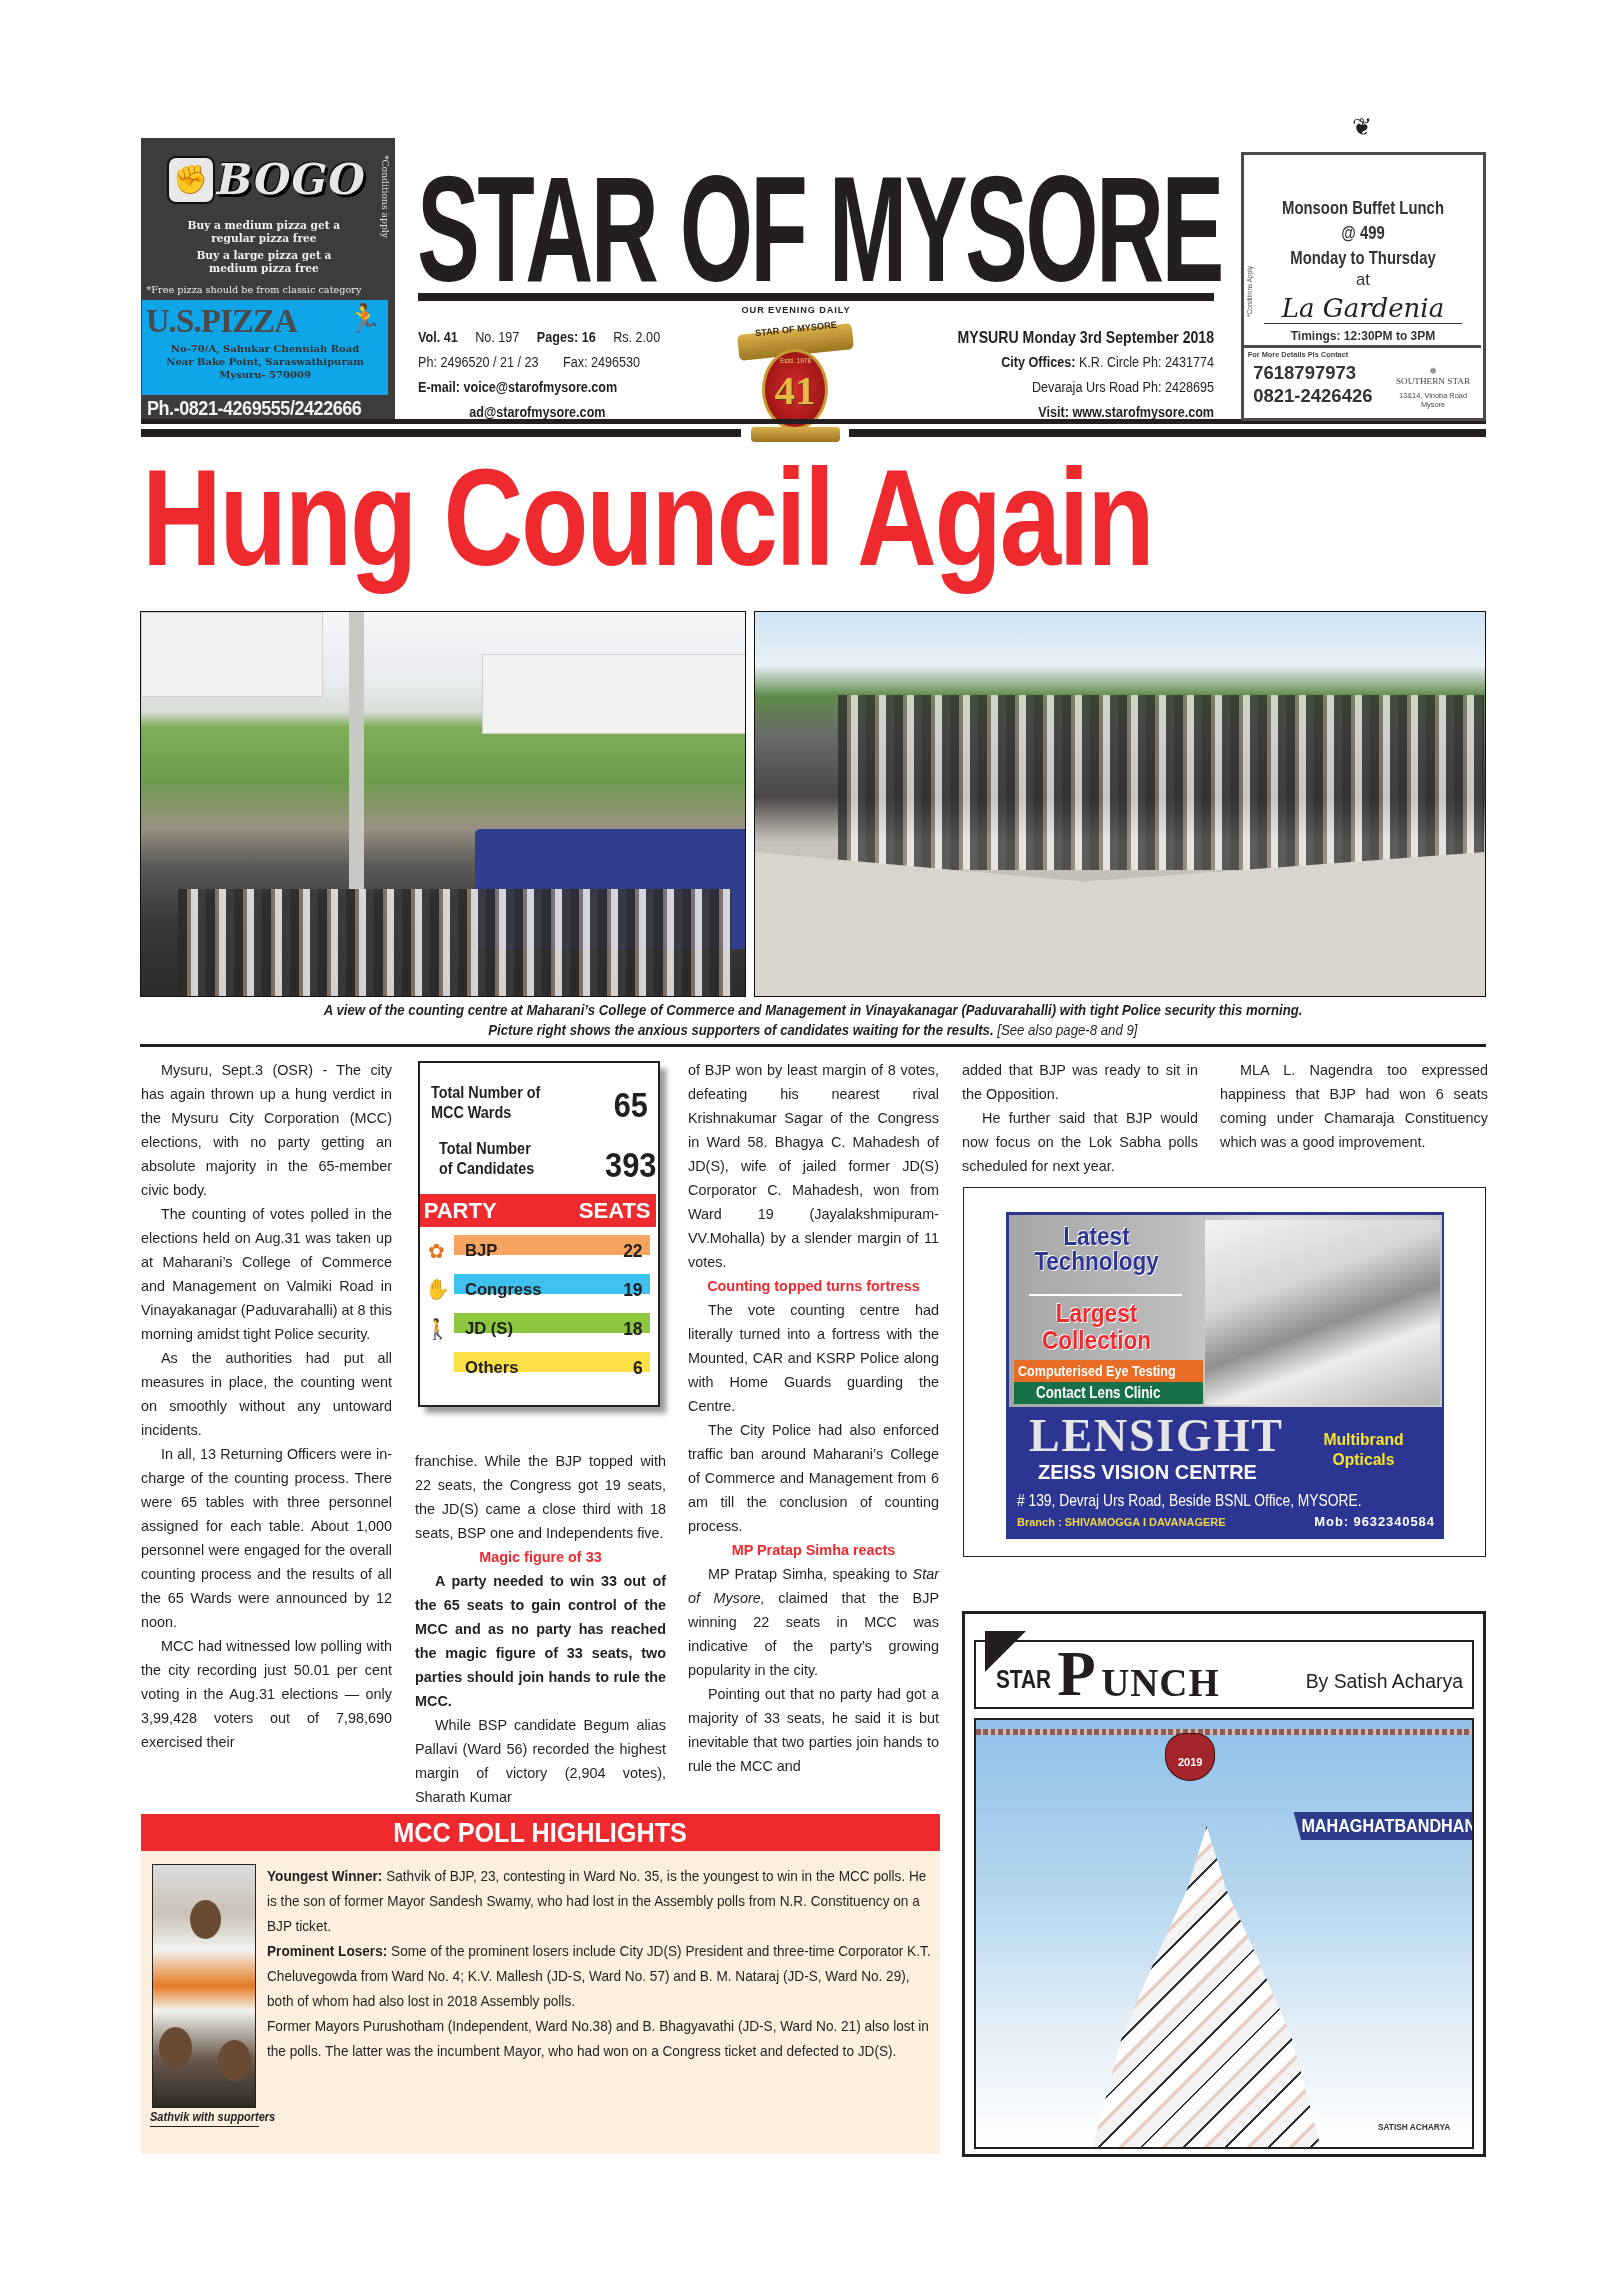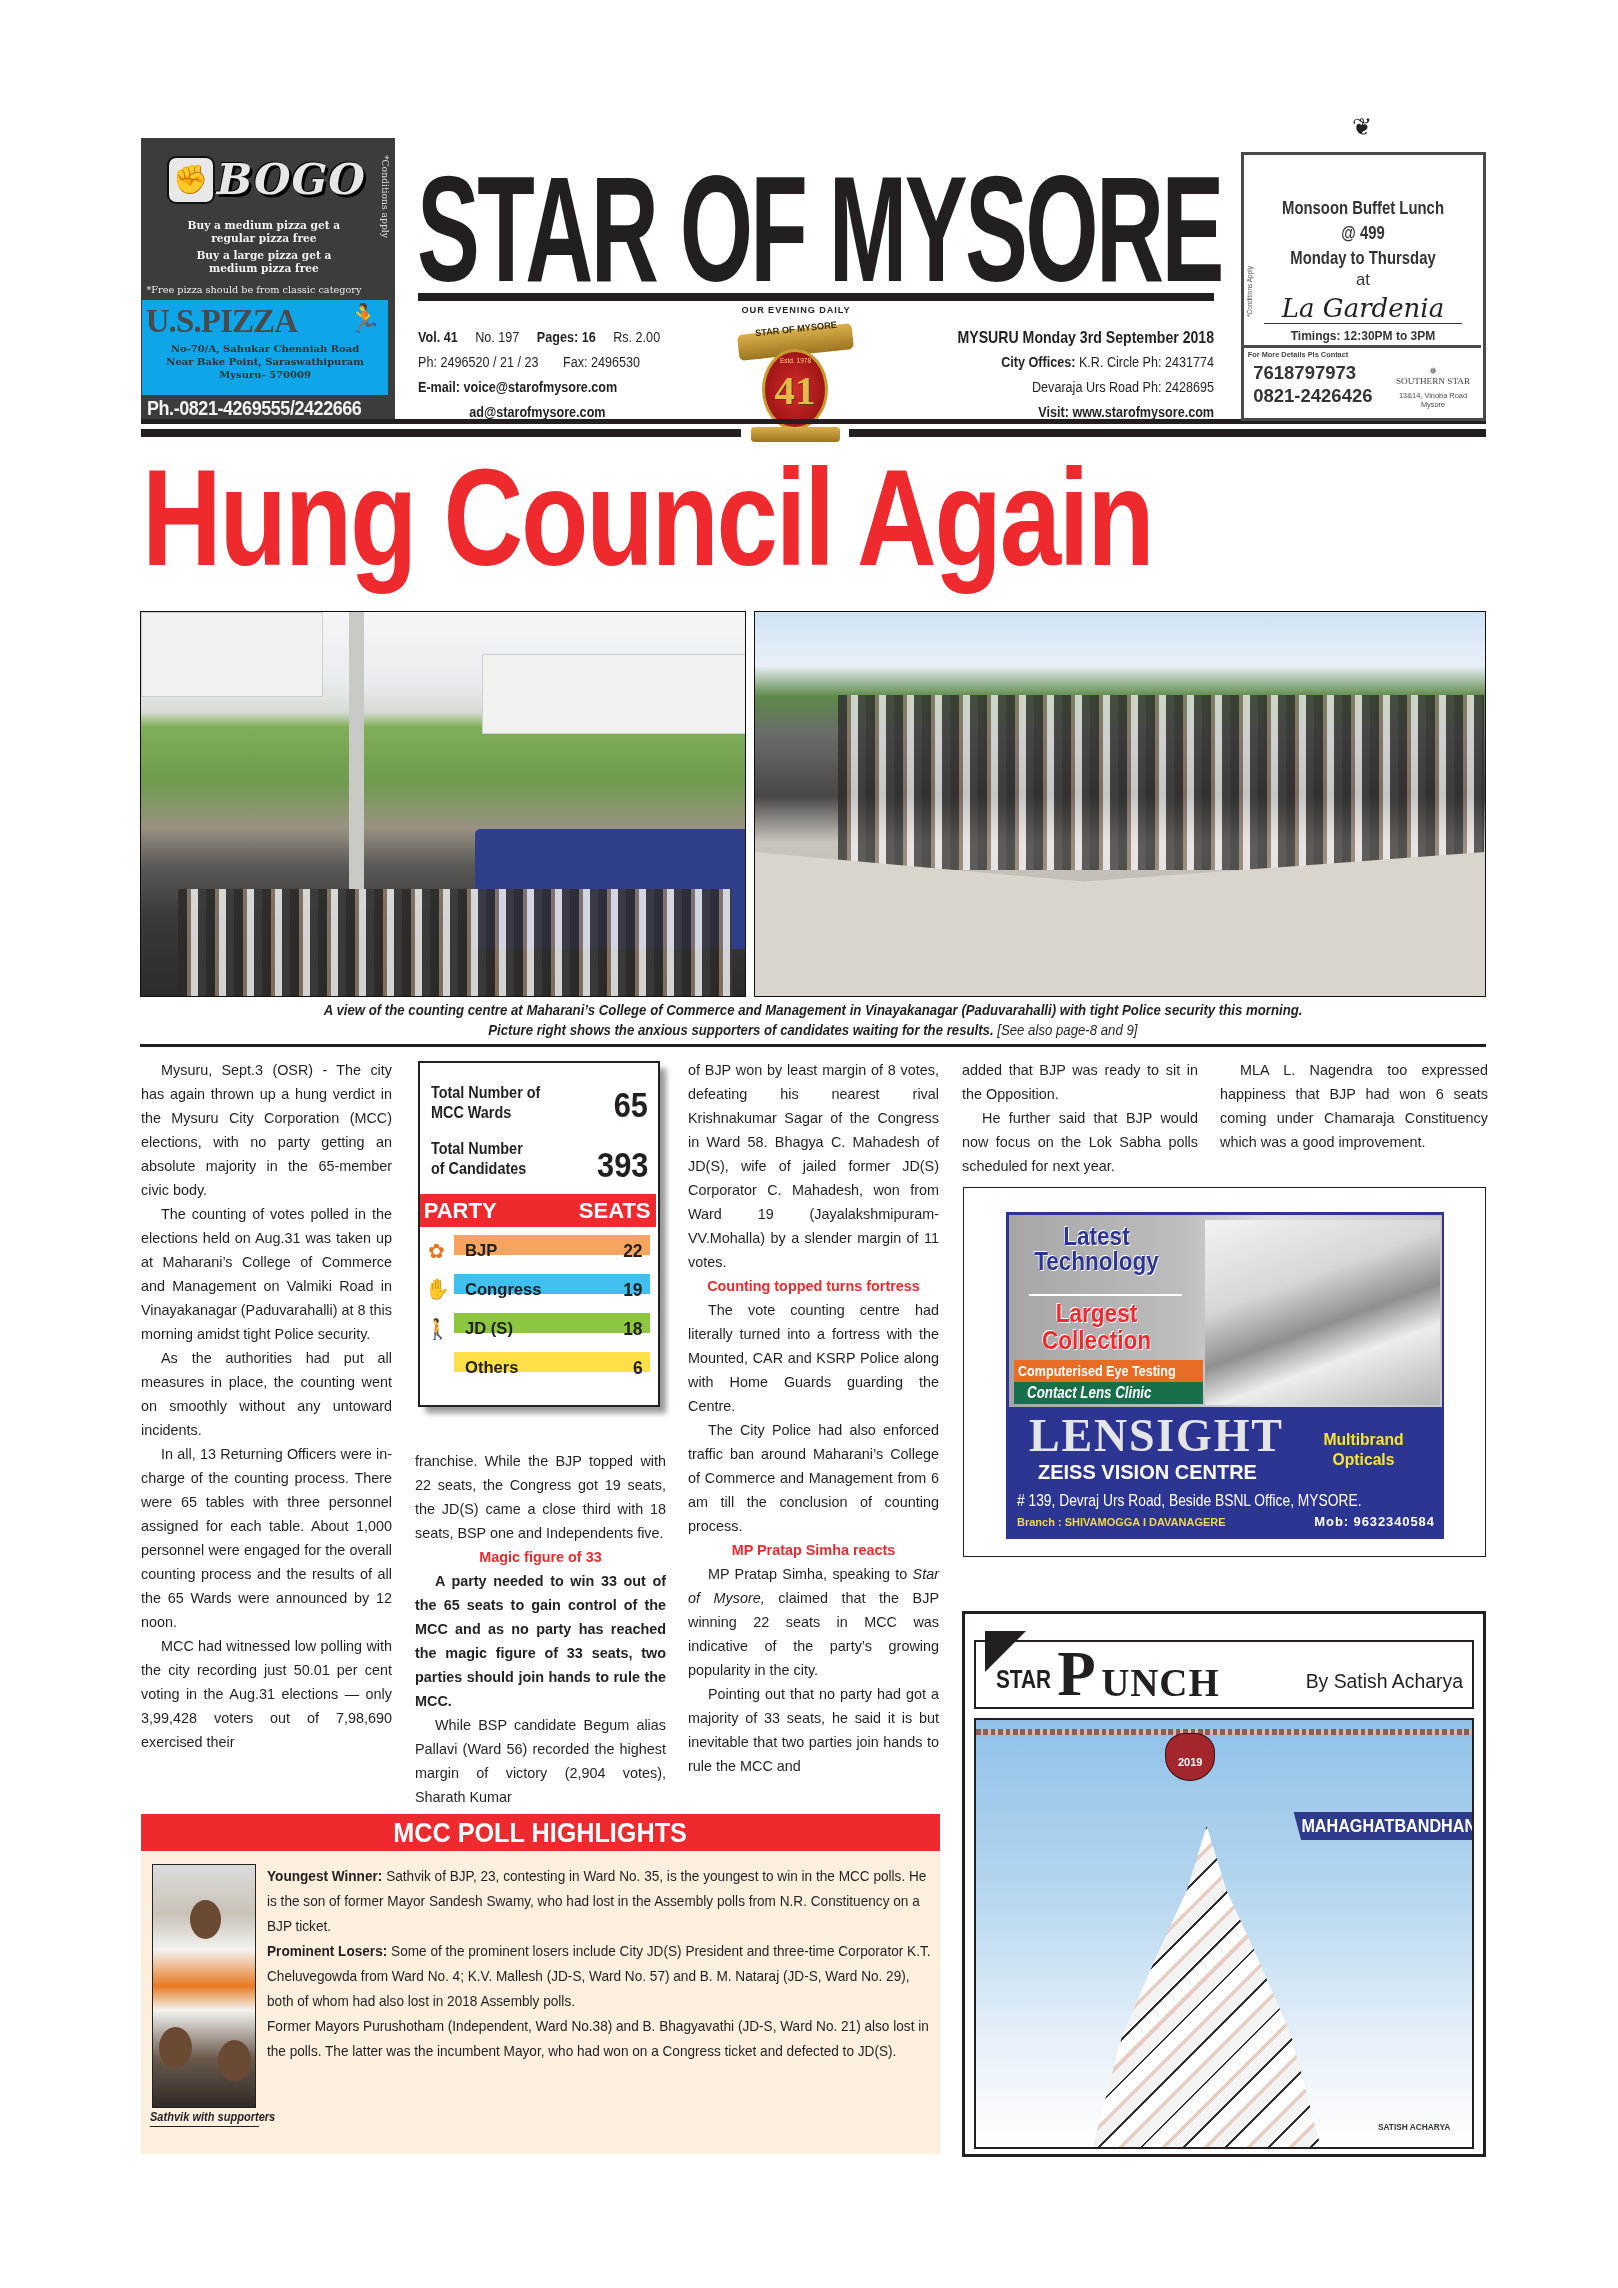--- a/index.html
+++ b/index.html
@@ -111,21 +111,21 @@
 
   
   .ls-frame { left:963px; top:1187px; width:523px; height:370px; border:1.8px solid #231f20; background:#fff; box-sizing:border-box; }
   .ls-ad { position:absolute; left:42px; top:24px; width:438px; height:327px; background:#2d3592; }
   .ls-top { position:absolute; left:2.8px; top:2.8px; width:433px; height:192px; background:linear-gradient(90deg,#a6a6a6 0%,#bdbdbd 40%,#dedede 60%,#c9c9c9 100%); }
   .ls-latest { position:absolute; left:9.2px; top:9.2px; width:157px; text-align:center; font-weight:bold; font-size:25px; line-height:25px; color:#2d3592; text-shadow:0.9px 0.9px 0 #fff,-0.9px -0.9px 0 #fff; transform:scaleX(0.9); }
   .ls-hr { position:absolute; left:20px; top:79px; width:153px; height:1.8px; background:#fff; }
   .ls-largest { position:absolute; left:9.2px; top:85px; width:157px; text-align:center; font-weight:bold; font-size:25px; line-height:27px; color:#ee2a2f; text-shadow:0.9px 0.9px 0 #fff,-0.9px -0.9px 0 #fff; transform:scaleX(0.9); }
   .ls-eye { position:absolute; left:5.5px; top:145px; width:189px; height:22px; background:#e96c24; color:#fff; font-size:14.8px; line-height:22px; font-weight:bold; padding-left:3.7px; box-sizing:border-box; white-space:nowrap; }
   .ls-eye span, .ls-cl span { display:inline-block; transform:scaleX(0.85); transform-origin:left; }
-  .ls-cl { position:absolute; left:5.5px; top:167px; width:189px; height:22px; background:#18704a; color:#fff; font-size:15.7px; line-height:22px; font-weight:bold; padding-left:13px; box-sizing:border-box; white-space:nowrap;font-style:italic; }
+  .ls-cl { position:absolute; left:5.5px; top:167px; width:189px; height:22px; background:#18704a; color:#fff; font-size:15.7px; line-height:22px; font-weight:bold; padding-left:22px; box-sizing:border-box; white-space:nowrap; }
   .ls-photo { position:absolute; left:196px; top:5.5px; width:235px; height:185px; background:linear-gradient(160deg,#f2f2f2 0%,#d6d6d6 35%,#8f8f8f 55%,#ededed 70%,#b4b4b4 100%); }
   .ls-logo { position:absolute; left:23px; top:201px; font-family:"Liberation Serif", serif; font-weight:bold; font-size:46px; line-height:46px; color:#e5e5e5; letter-spacing:1.8px; }
   .ls-zeiss { position:absolute; left:32px; top:249px; font-weight:bold; font-size:20px; color:#fff; white-space:nowrap; }
   .ls-multi { position:absolute; left:293px; top:218px; width:129px; text-align:center; font-weight:bold; font-size:15.7px; line-height:20px; color:#f6e52c; }
   .ls-addr { position:absolute; left:11px; top:280px; width:425px; font-size:15.7px; color:#fff; white-space:nowrap; }
   .ls-addr span { display:inline-block; transform:scaleX(0.88); transform-origin:left; }
   .ls-branch { position:absolute; left:11px; top:304px; font-size:11px; font-weight:bold; color:#f0d848; white-space:nowrap; }
   .ls-mob { position:absolute; right:9.2px; top:302px; font-size:13px; font-weight:bold; color:#fff; letter-spacing:0.9px; }
 
   
@@ -266,21 +266,21 @@
   <p>In all, 13 Returning Officers were in-charge of the counting process. There were 65 tables with three personnel assigned for each table. About 1,000 personnel were engaged for the overall counting process and the results of all the 65 Wards were announced by 12 noon.</p>
   <p>MCC had witnessed low polling with the city recording just 50.01 per cent voting in the Aug.31 elections — only 3,99,428 voters out of 7,98,690 exercised their</p>
 </div>
 
 <div class="abs statbox">
   <div class="stat-row" style="top:20px;">
     <div class="lbl">Total Number of</div><br>
     <div class="lbl">MCC Wards</div>
     <div class="val">65</div>
   </div>
-  <div class="stat-row" style="top:76px;">
+  <div class="stat-row" style="top:76px;margin-left:8px;">
     <div class="lbl">Total Number</div><br>
     <div class="lbl">of Candidates</div>
     <div class="val" style="top:3.7px;">393</div>
   </div>
   <div class="party-head">
     <span class="p">PARTY</span>
     <span class="s">SEATS</span>
   </div>
   <div class="party-icon" style="top:174px;color:#e8721c;">✿</div>
   <div class="party-row" style="top:172px;background:#f6a45f;">

